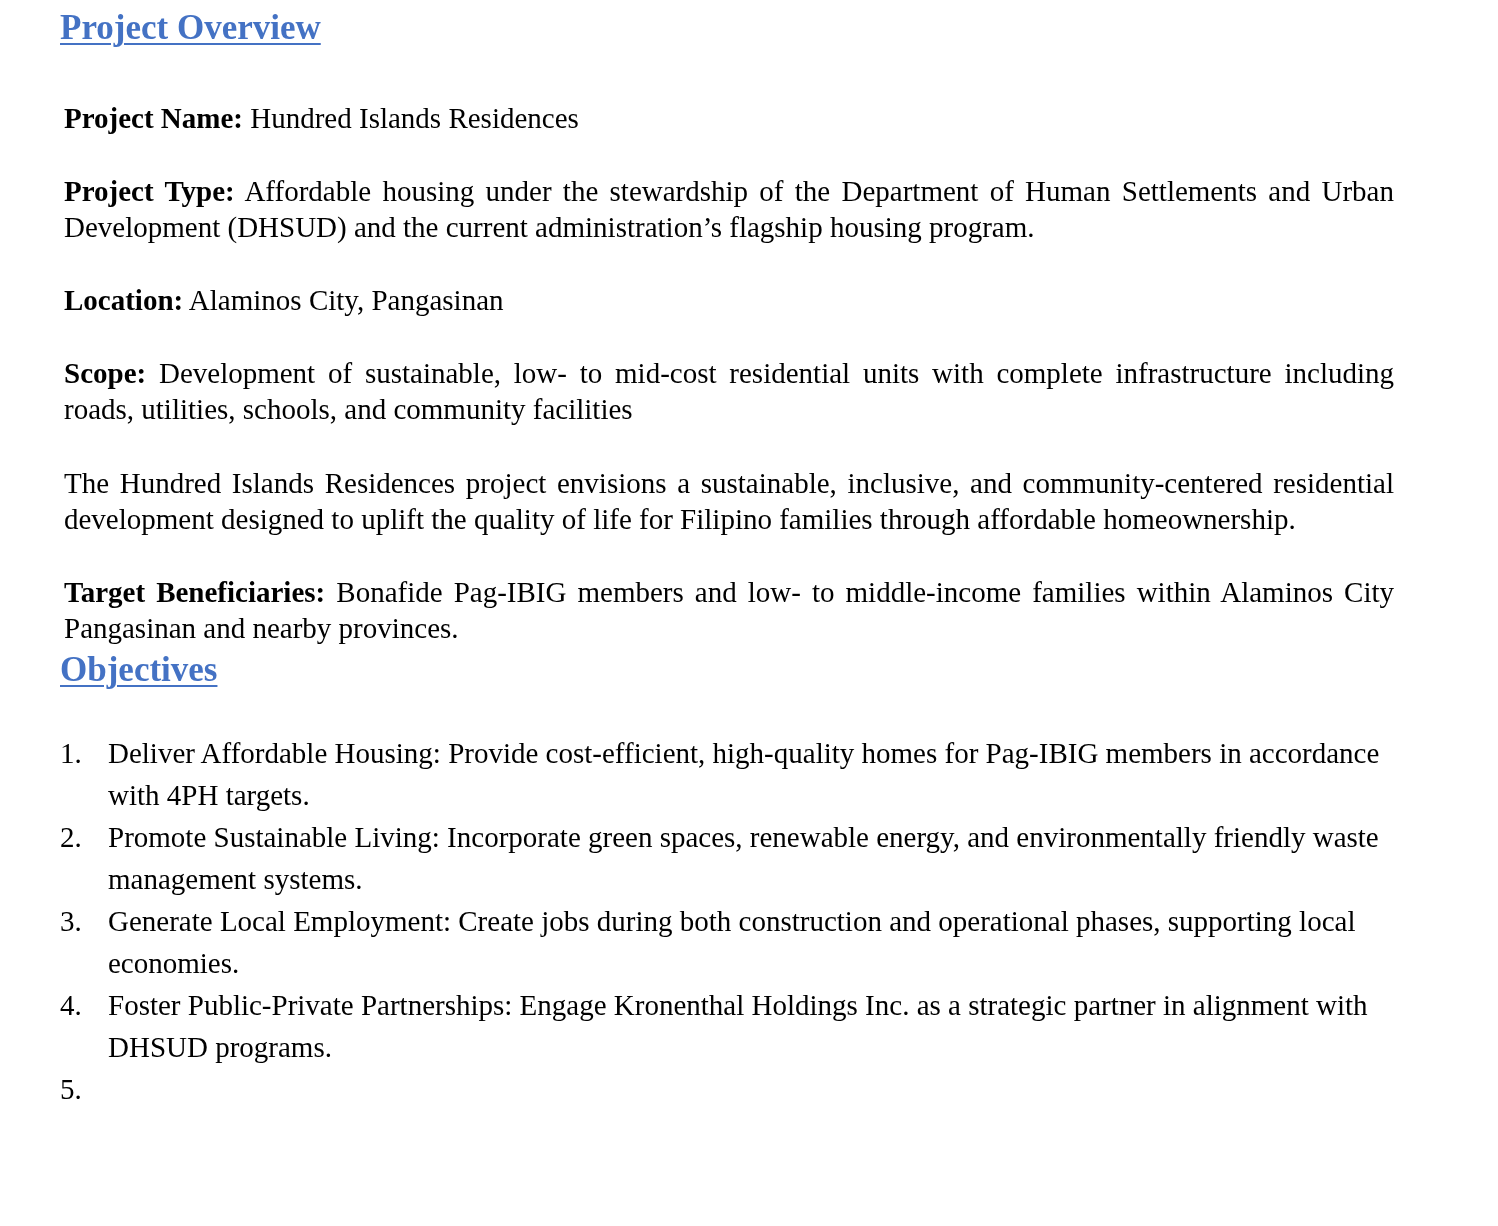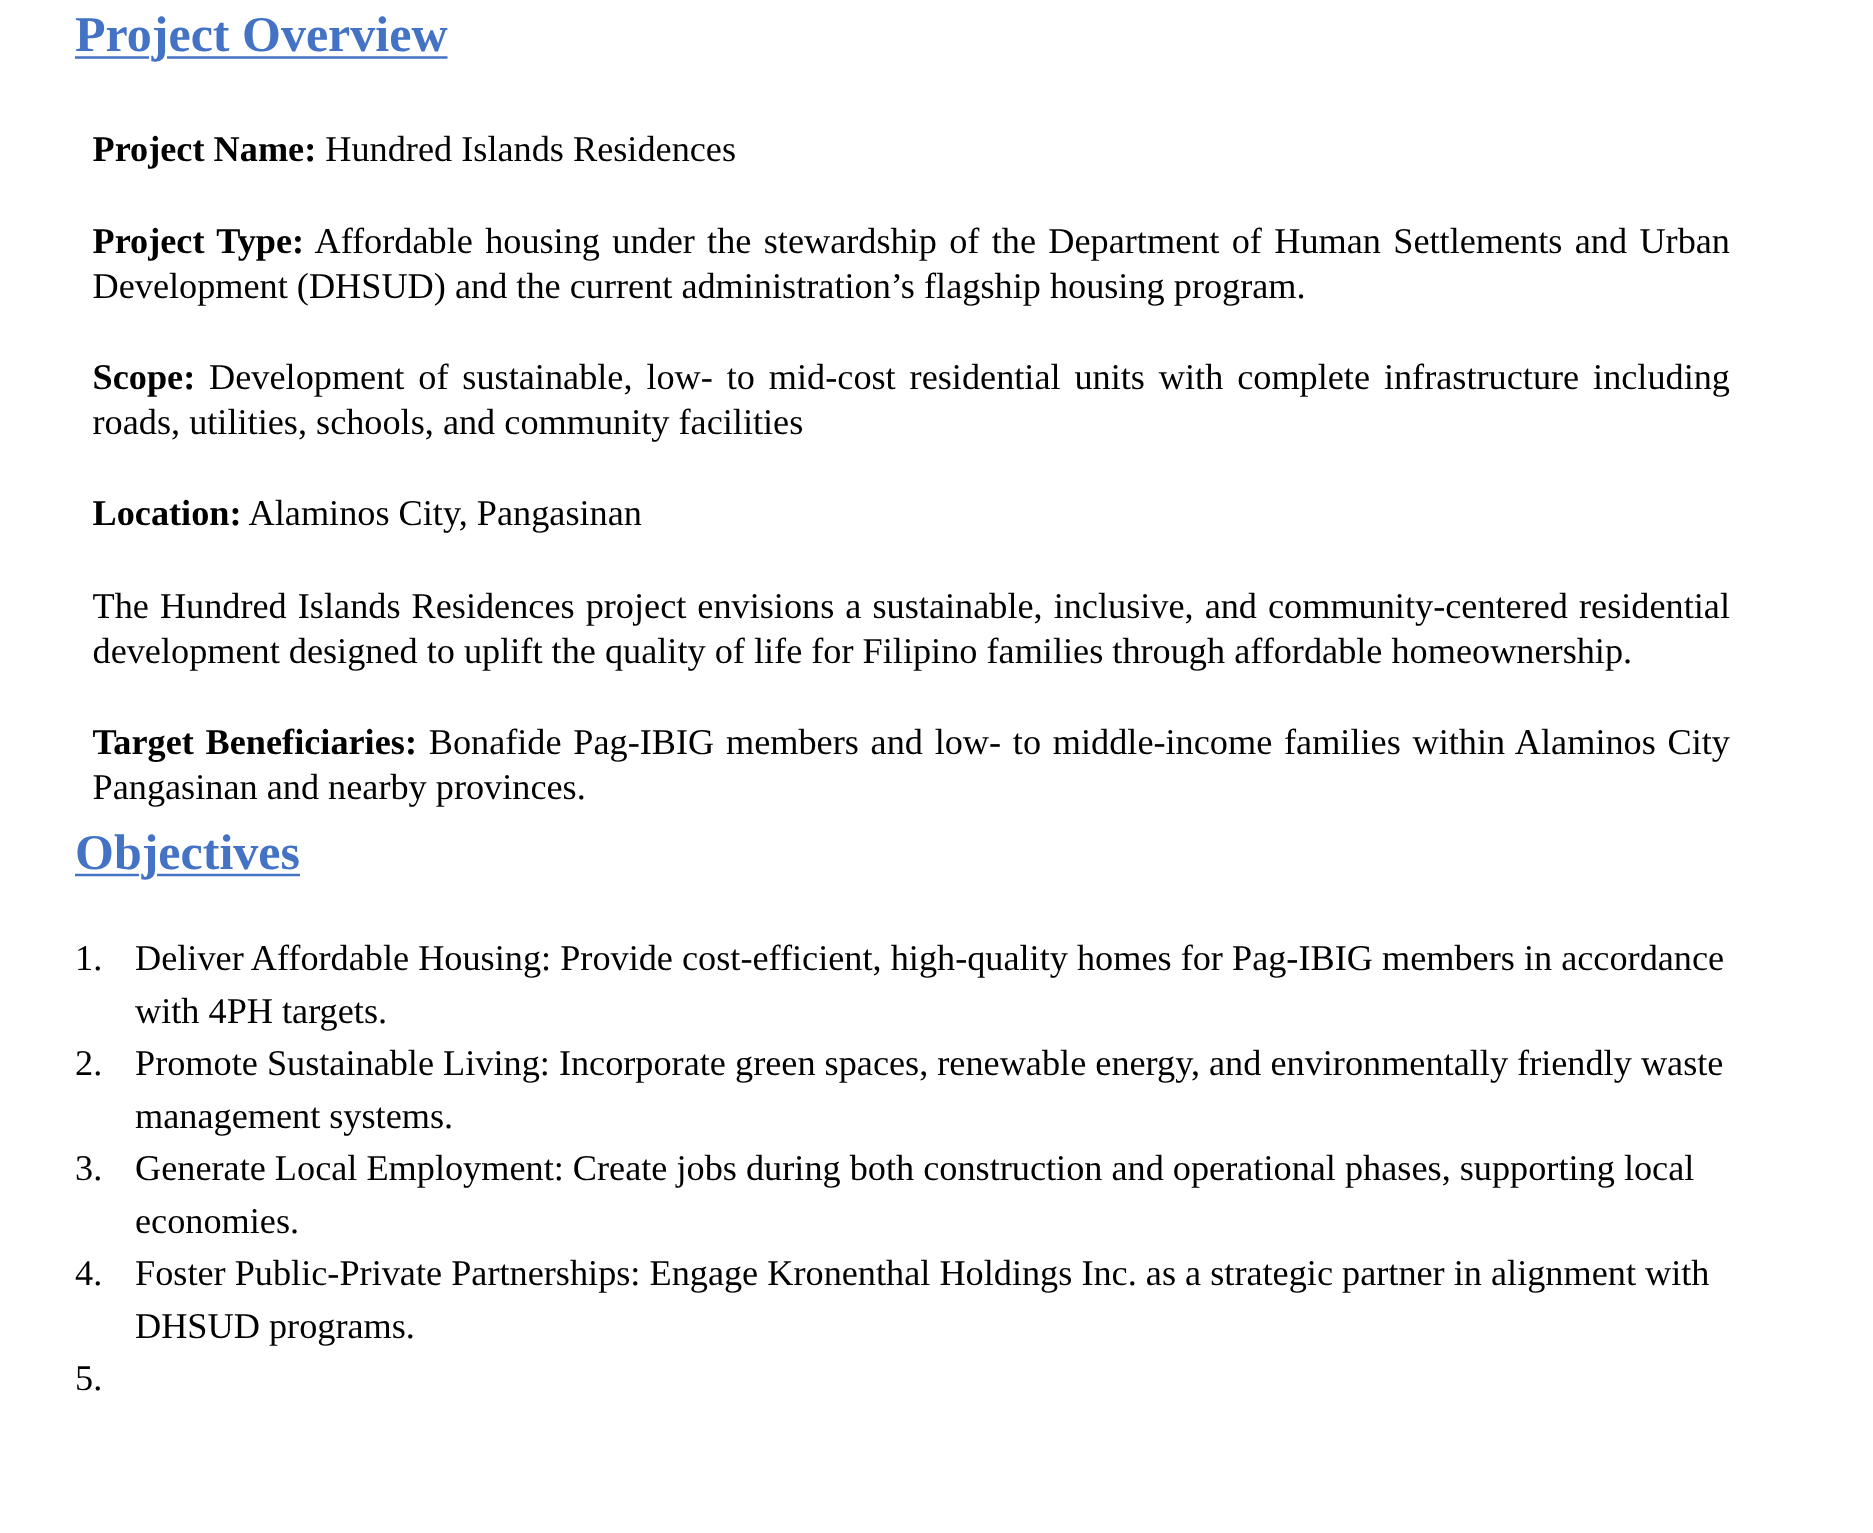--- a/index.html
+++ b/index.html
@@ -21,27 +21,27 @@
       padding: 8px 100px 0 60px;
       width: 1338px;
     }
     .heading {
       display: inline-block;
       font-weight: bold;
       color: #4472C4;
       text-decoration: underline;
       text-decoration-thickness: 2px;
       text-underline-offset: 4px;
-      font-size: 40px;
+      font-size: 35px;
       line-height: 40px;
       cursor: pointer;
     }
     .heading.overview { margin-top: 0; }
     .field {
-      margin: 14px;
+      margin: 4px;
       text-align: justify;
     }
     .field .label {
       font-weight: bold;
     }
     #f-name { margin-top: 52px; }
     #f-type { margin-top: 37px; }
     #f-scope { margin-top: 37px; }
     #f-loc { margin-top: 37px; }
     #f-bene { margin-top: 37px; }
@@ -76,26 +76,26 @@
   </div>
 
   <p class="field" id="f-name">
     <span class="label">Project Name:</span><span class="value"> Hundred Islands Residences</span>
   </p>
 
   <p class="field" id="f-type">
     <span class="label">Project Type:</span><span class="value"> Affordable housing under the stewardship of the Department of Human Settlements and Urban Development (DHSUD) and the current administration’s flagship housing program.</span>
   </p>
 
+  <p class="field" id="f-loc">
+    <span class="label">Location:</span><span class="value"> Alaminos City, Pangasinan</span>
+  </p>
+
   <p class="field" id="f-scope">
     <span class="label">Scope:</span><span class="value"> Development of sustainable, low- to mid-cost residential units with complete infrastructure including roads, utilities, schools, and community facilities</span>
-  </p>
-
-  <p class="field" id="f-loc">
-    <span class="label">Location:</span><span class="value"> Alaminos City, Pangasinan</span>
   </p>
 
   <p class="field" id="summary">The Hundred Islands Residences project envisions a sustainable, inclusive, and community-centered residential development designed to uplift the quality of life for Filipino families through affordable homeownership.</p>
 
   <p class="field" id="f-bene">
     <span class="label">Target Beneficiaries:</span><span class="value"> Bonafide Pag-IBIG members and low- to middle-income families within Alaminos City Pangasinan and nearby provinces.</span>
   </p>
 
   <div id="objectives-heading-wrap">
     <span class="heading">Objectives</span>

